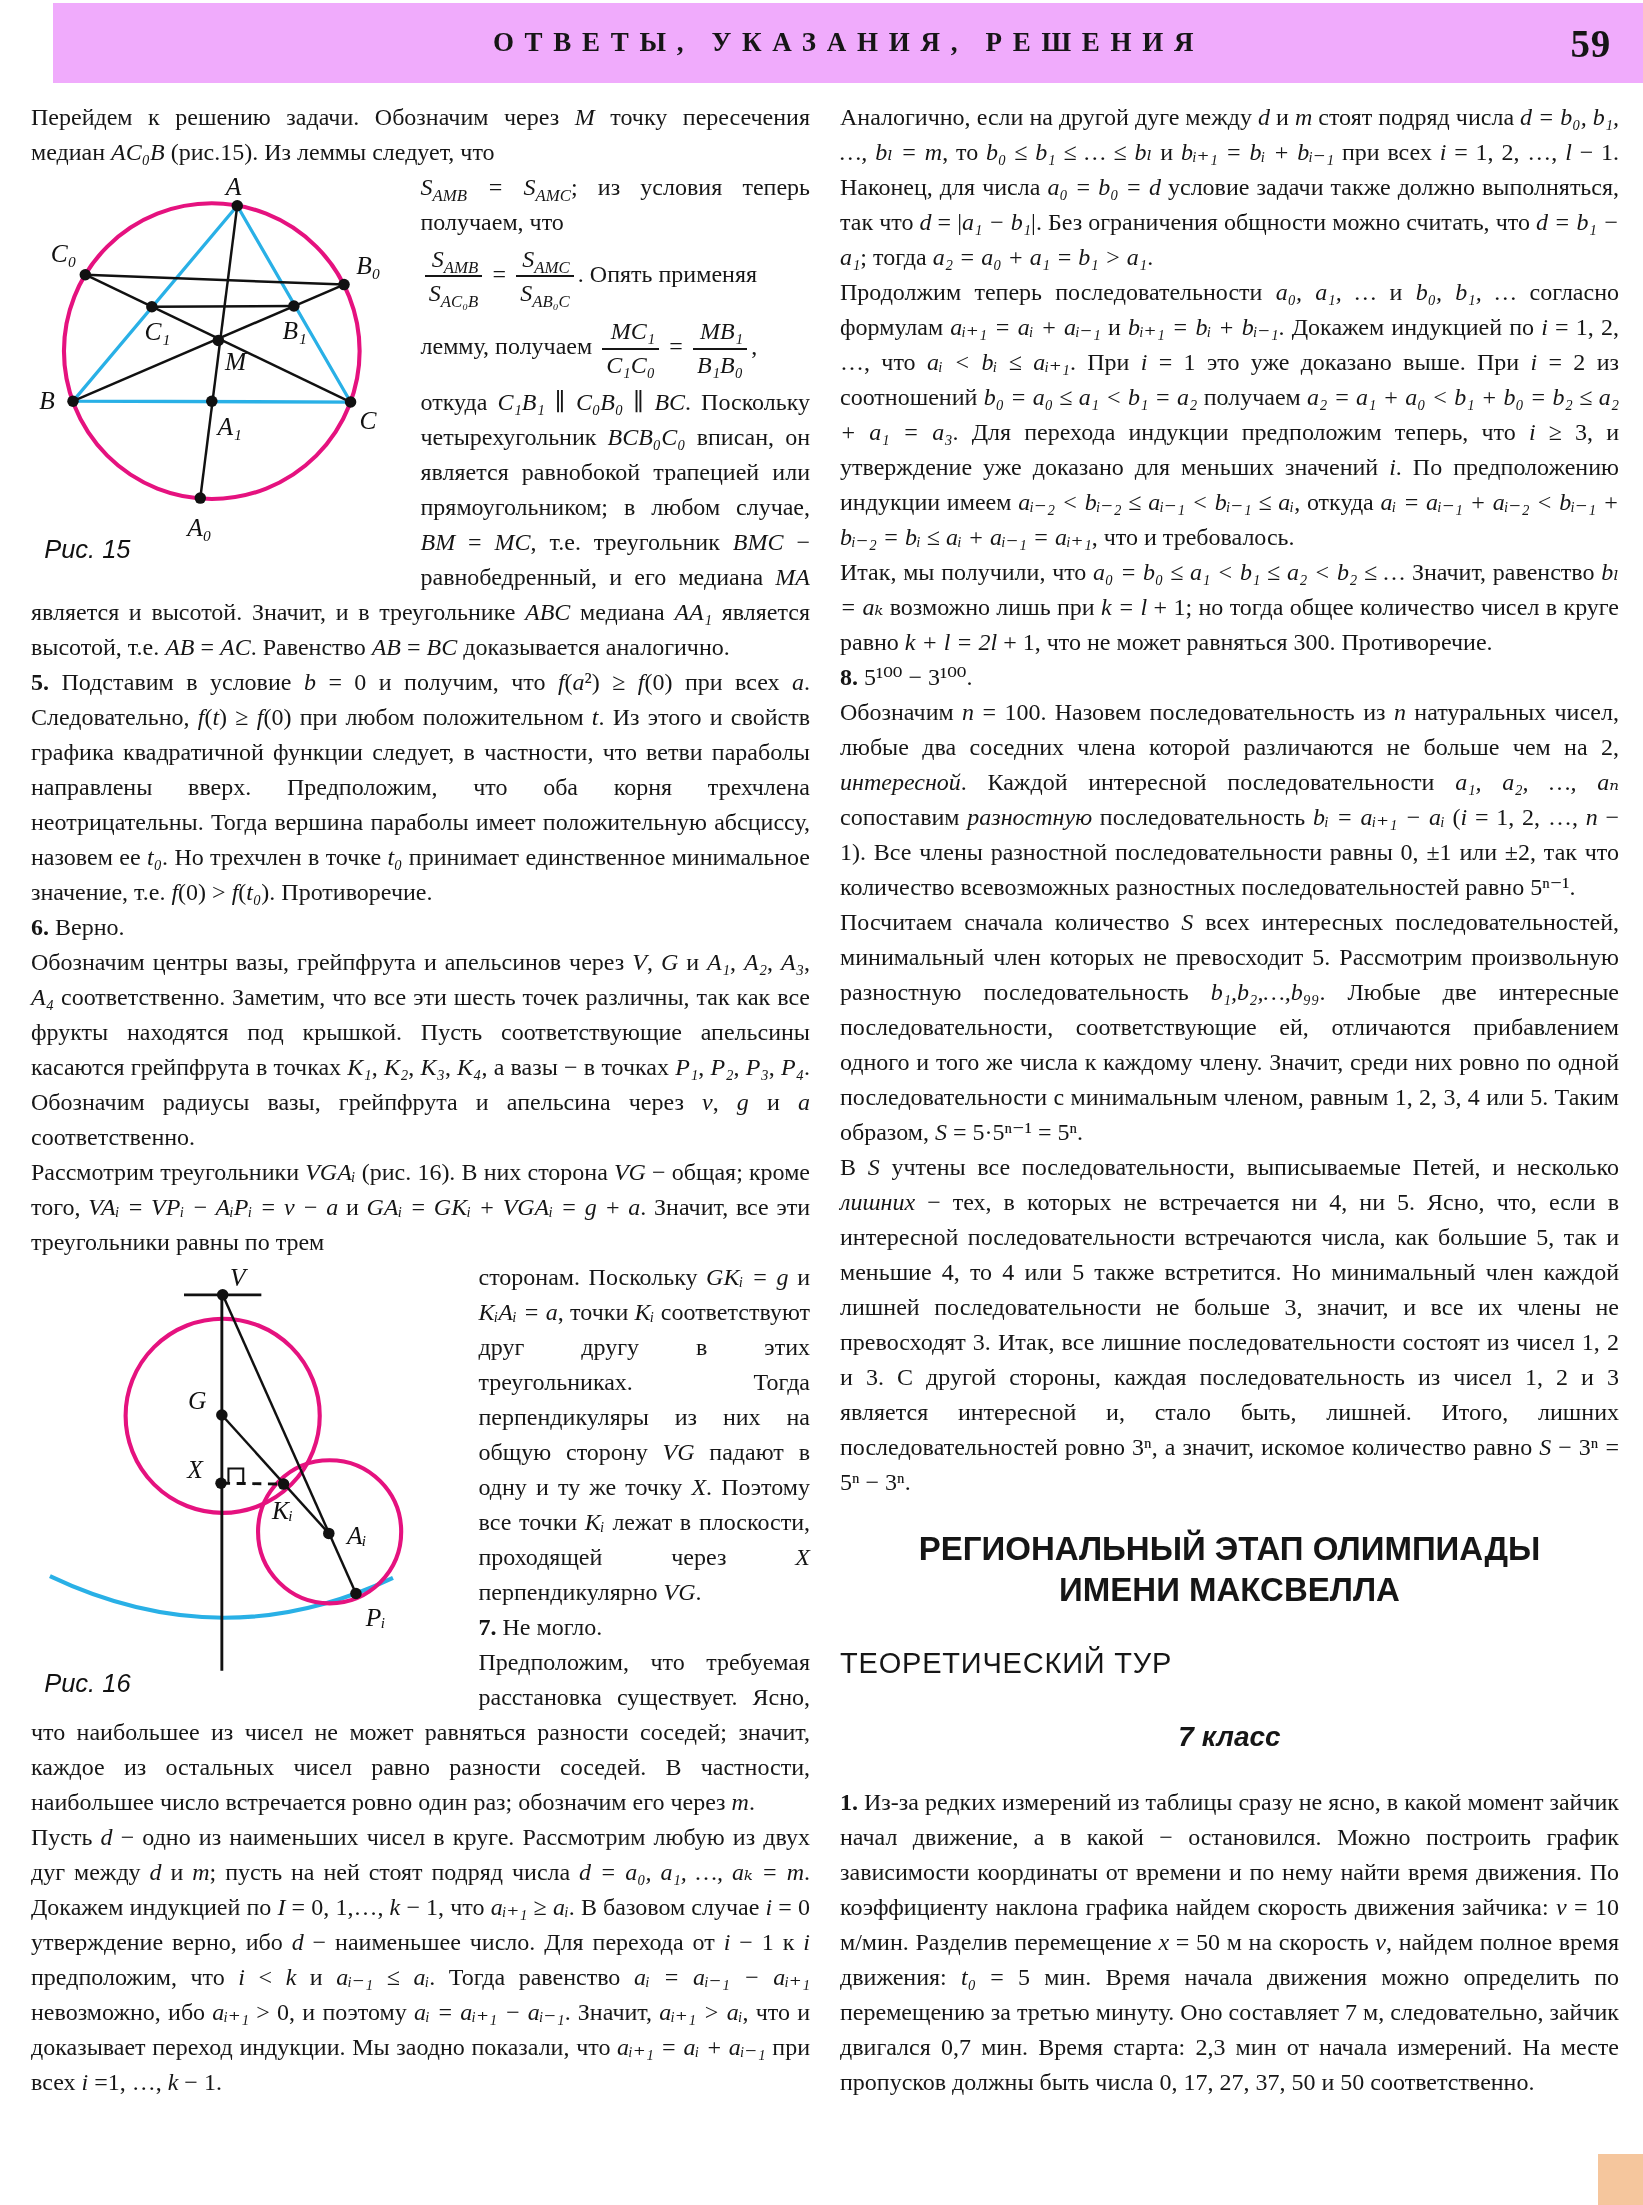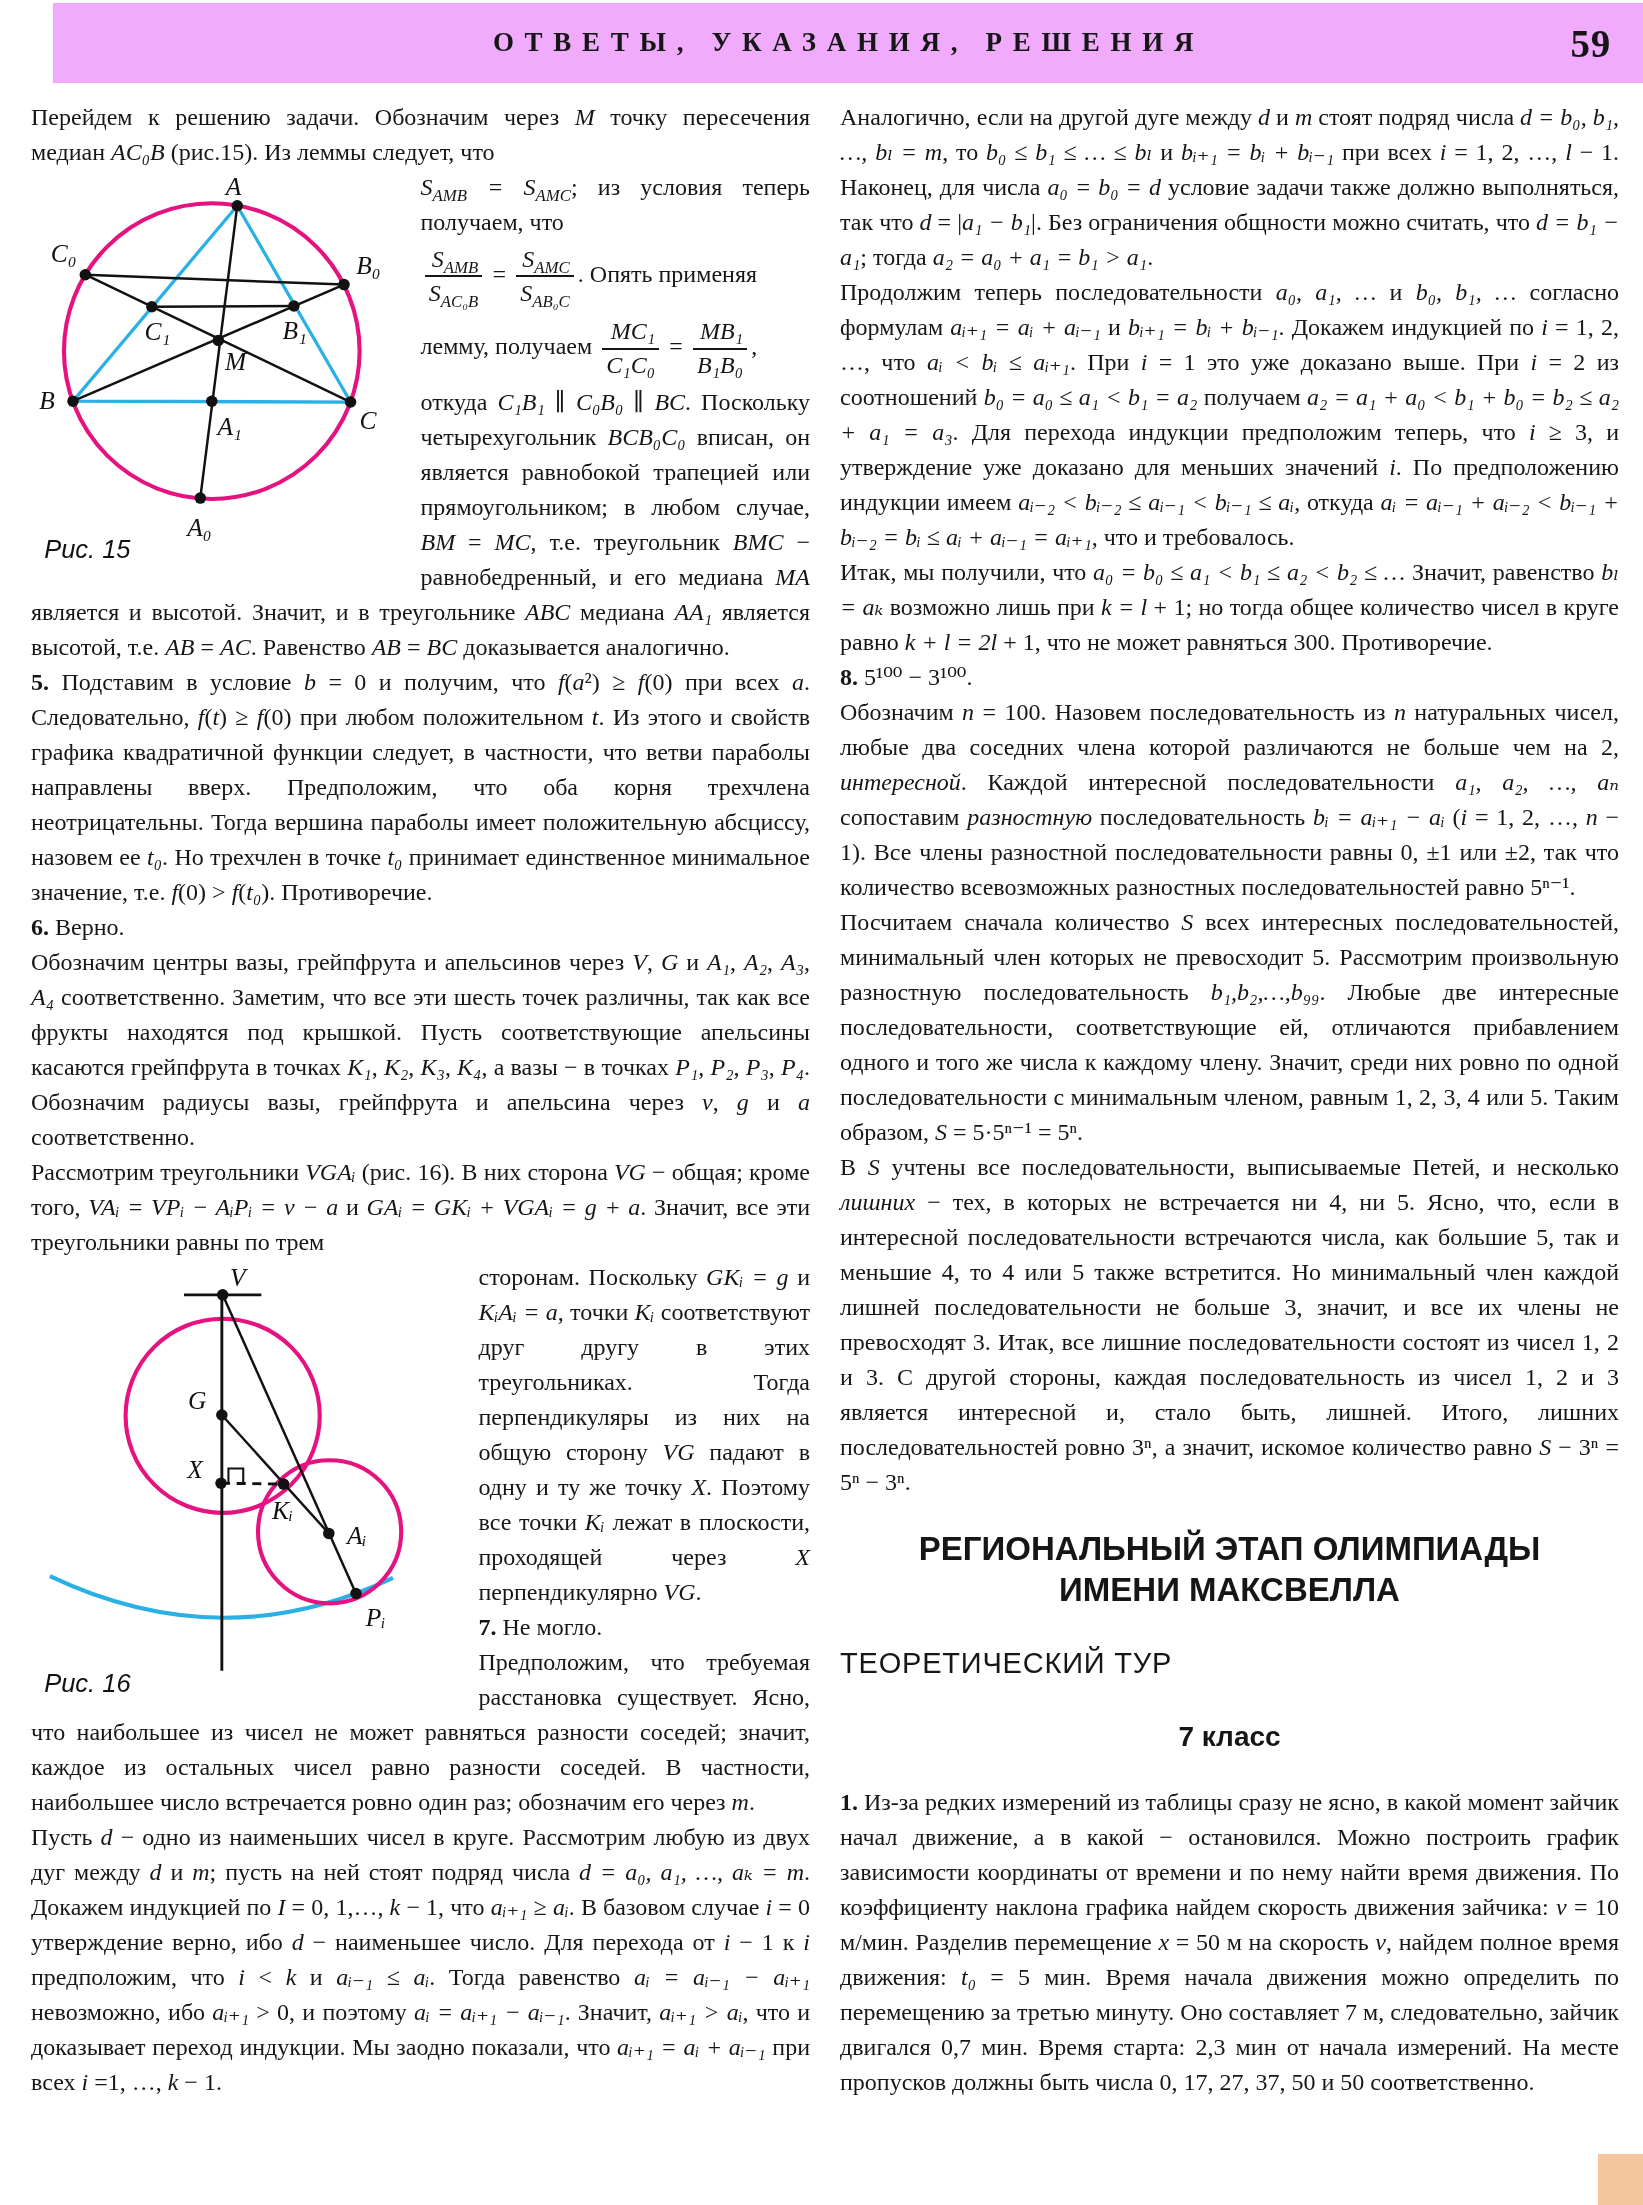--- a/index.html
+++ b/index.html
@@ -19,21 +19,21 @@
   sub{font-size:70%;vertical-align:-0.35em;line-height:0;}
   .frac{display:inline-block;vertical-align:middle;text-align:right;line-height:1.12;margin:0 4.1px;}
   .frac .num{display:block;border-bottom:2.1px solid #161616;padding:0 4.1px 2.5px;}
   .frac .den{display:block;padding:2.5px 4.1px 0;}
   svg.fig{float:left;margin:6.6px 11.5px 1.6px 0;}
   .clr{clear:both;}
   .lbl{font-family:"Liberation Serif","DejaVu Serif",serif;font-style:italic;font-size:31px;fill:#111;}
   .cap{font-family:"Liberation Sans","DejaVu Sans",sans-serif;font-style:italic;font-size:31px;fill:#111;}
   .sec-title{font-family:"Liberation Sans","DejaVu Sans",sans-serif;font-weight:bold;font-size:33px;line-height:41px;text-align:center;margin:28px 58px 0;}
   .sec-sub{font-family:"Liberation Sans","DejaVu Sans",sans-serif;font-size:29px;text-align:left;margin:36px 0 4px;letter-spacing:0.8px;}
-  .sec-grade{font-family:"Liberation Sans","DejaVu Sans",sans-serif;font-weight:bold;font-size:28px;text-align:center;margin:38px 0 31px;}
+  .sec-grade{font-family:"Liberation Sans","DejaVu Sans",sans-serif;font-weight:bold;font-style:italic;font-size:28px;text-align:center;margin:38px 0 31px;}
 </style>
 </head>
 <body>
 
 <div class="page">
 
   <div class="band" style="background:#f0abfc;">
     <span class="band-title">ОТВЕТЫ,  УКАЗАНИЯ,  РЕШЕНИЯ</span>
     <span class="band-page">59</span>
   </div>

